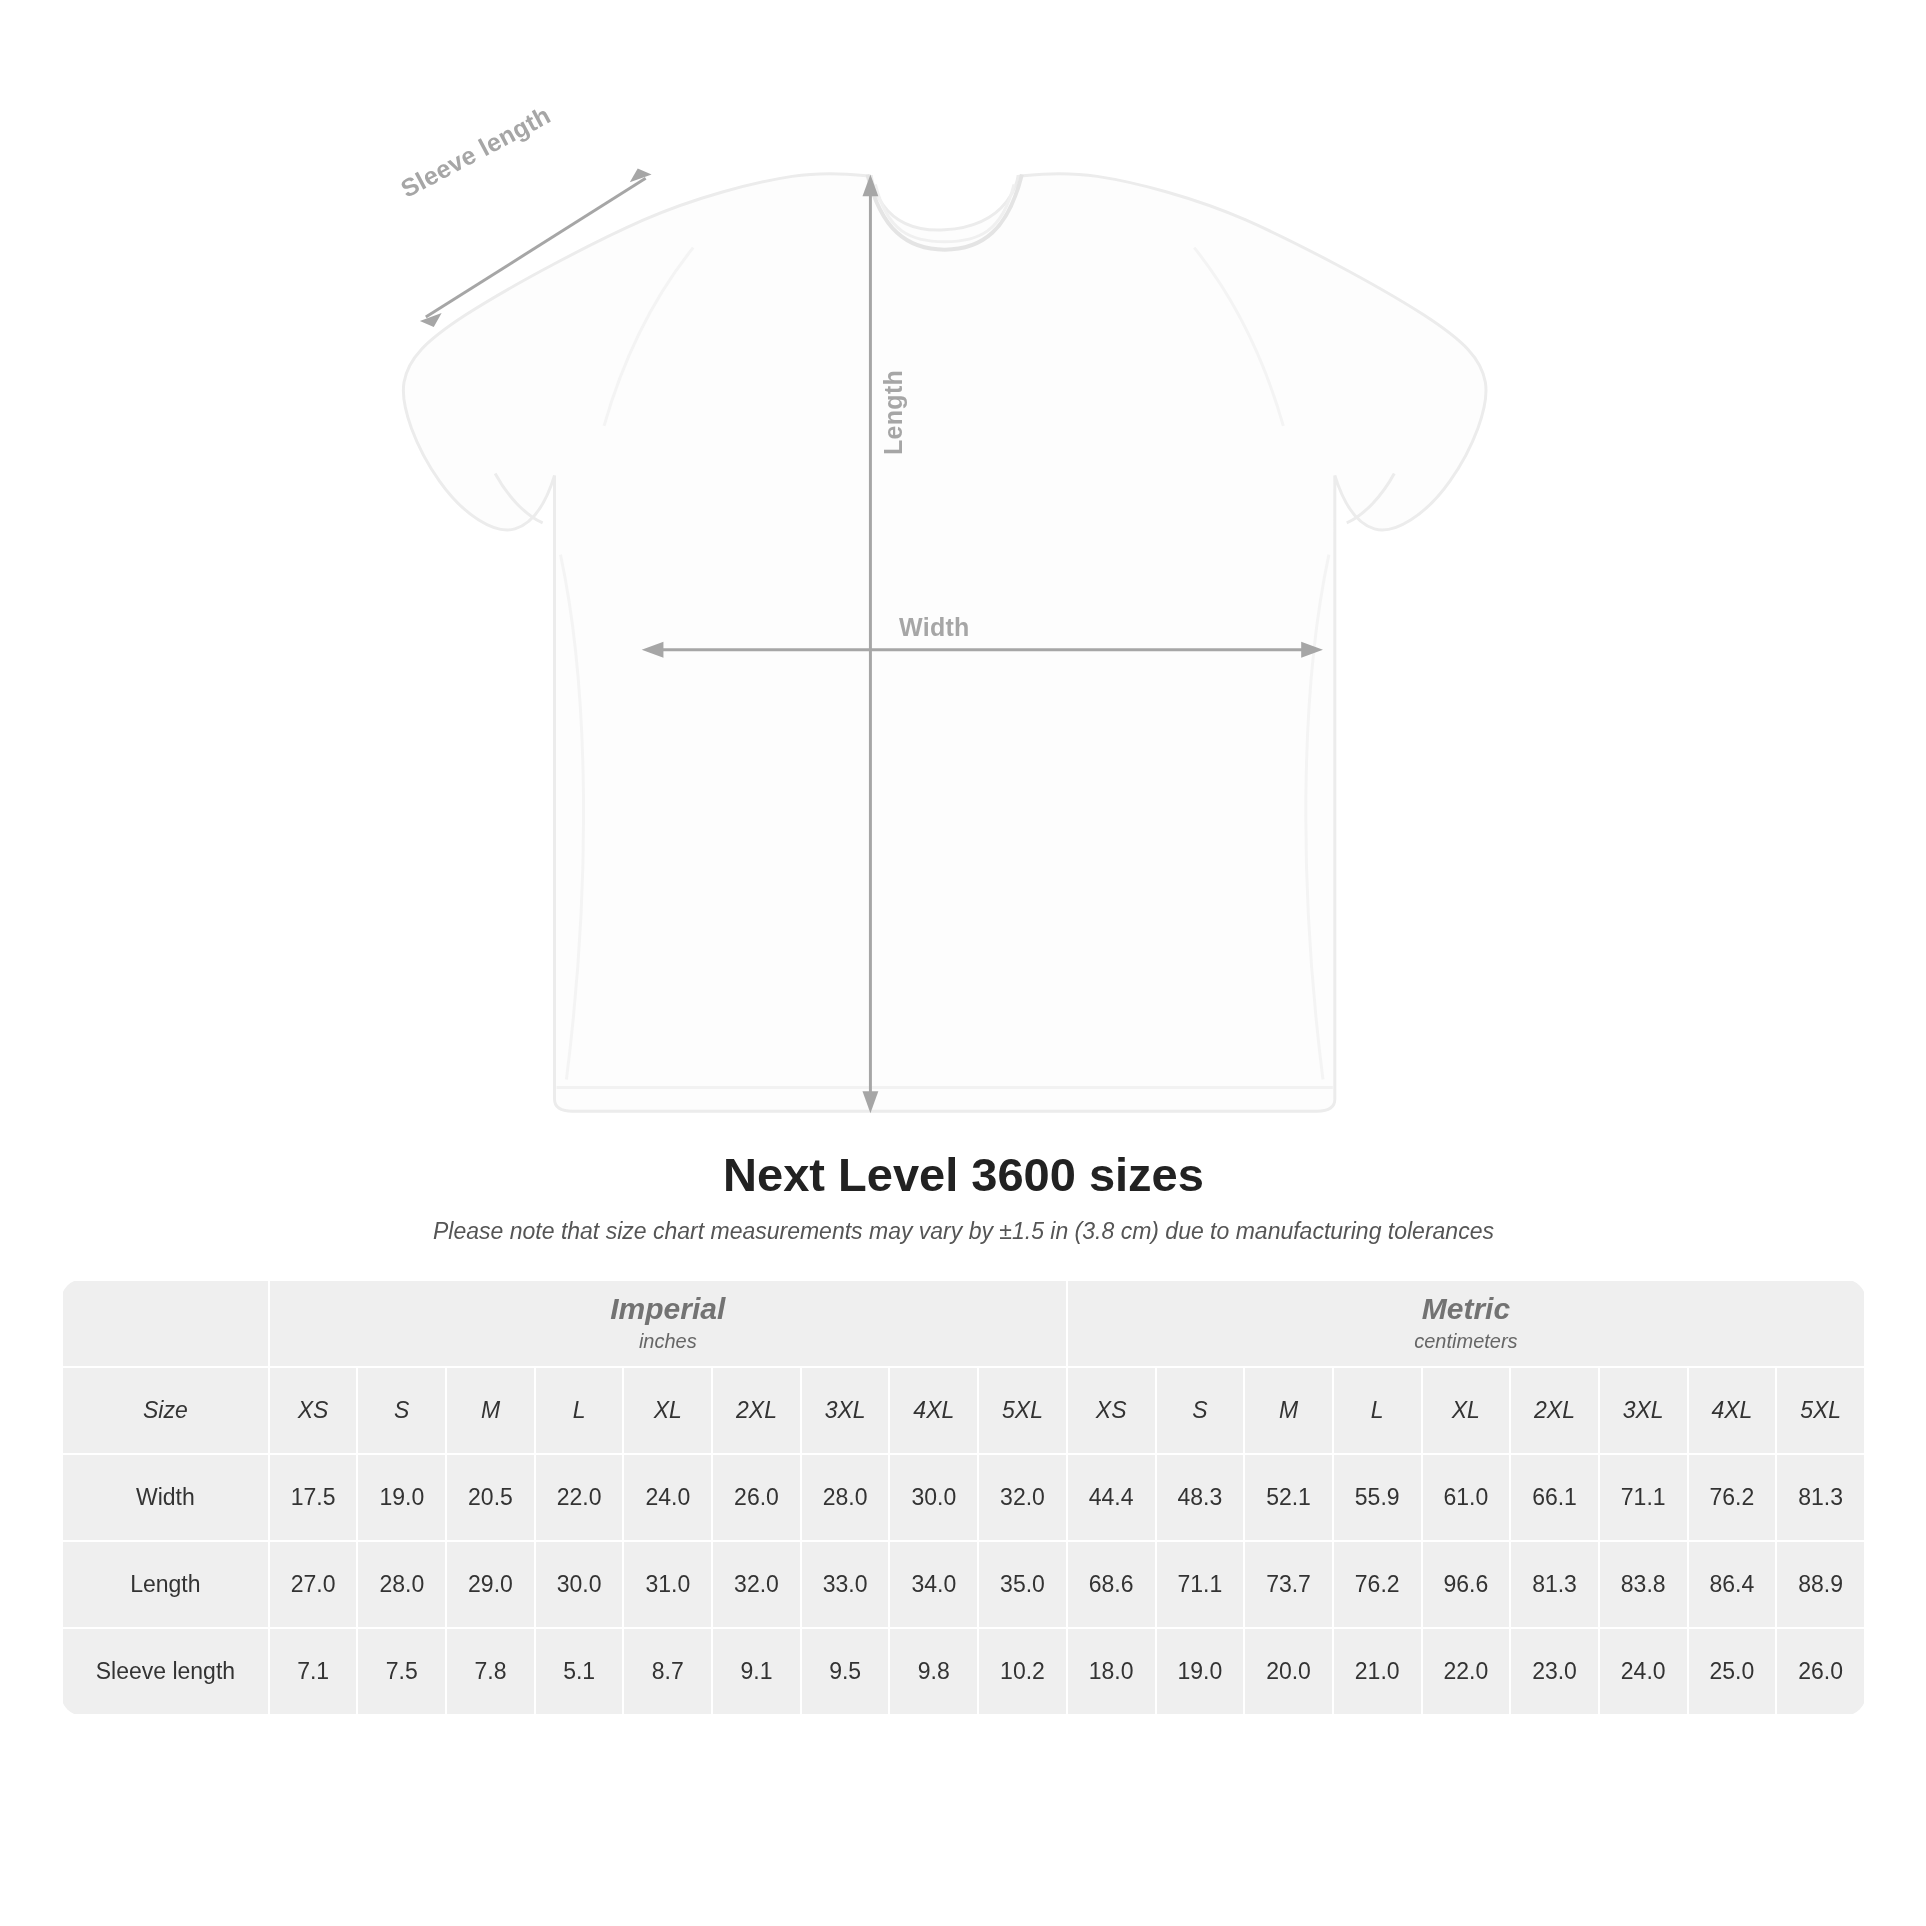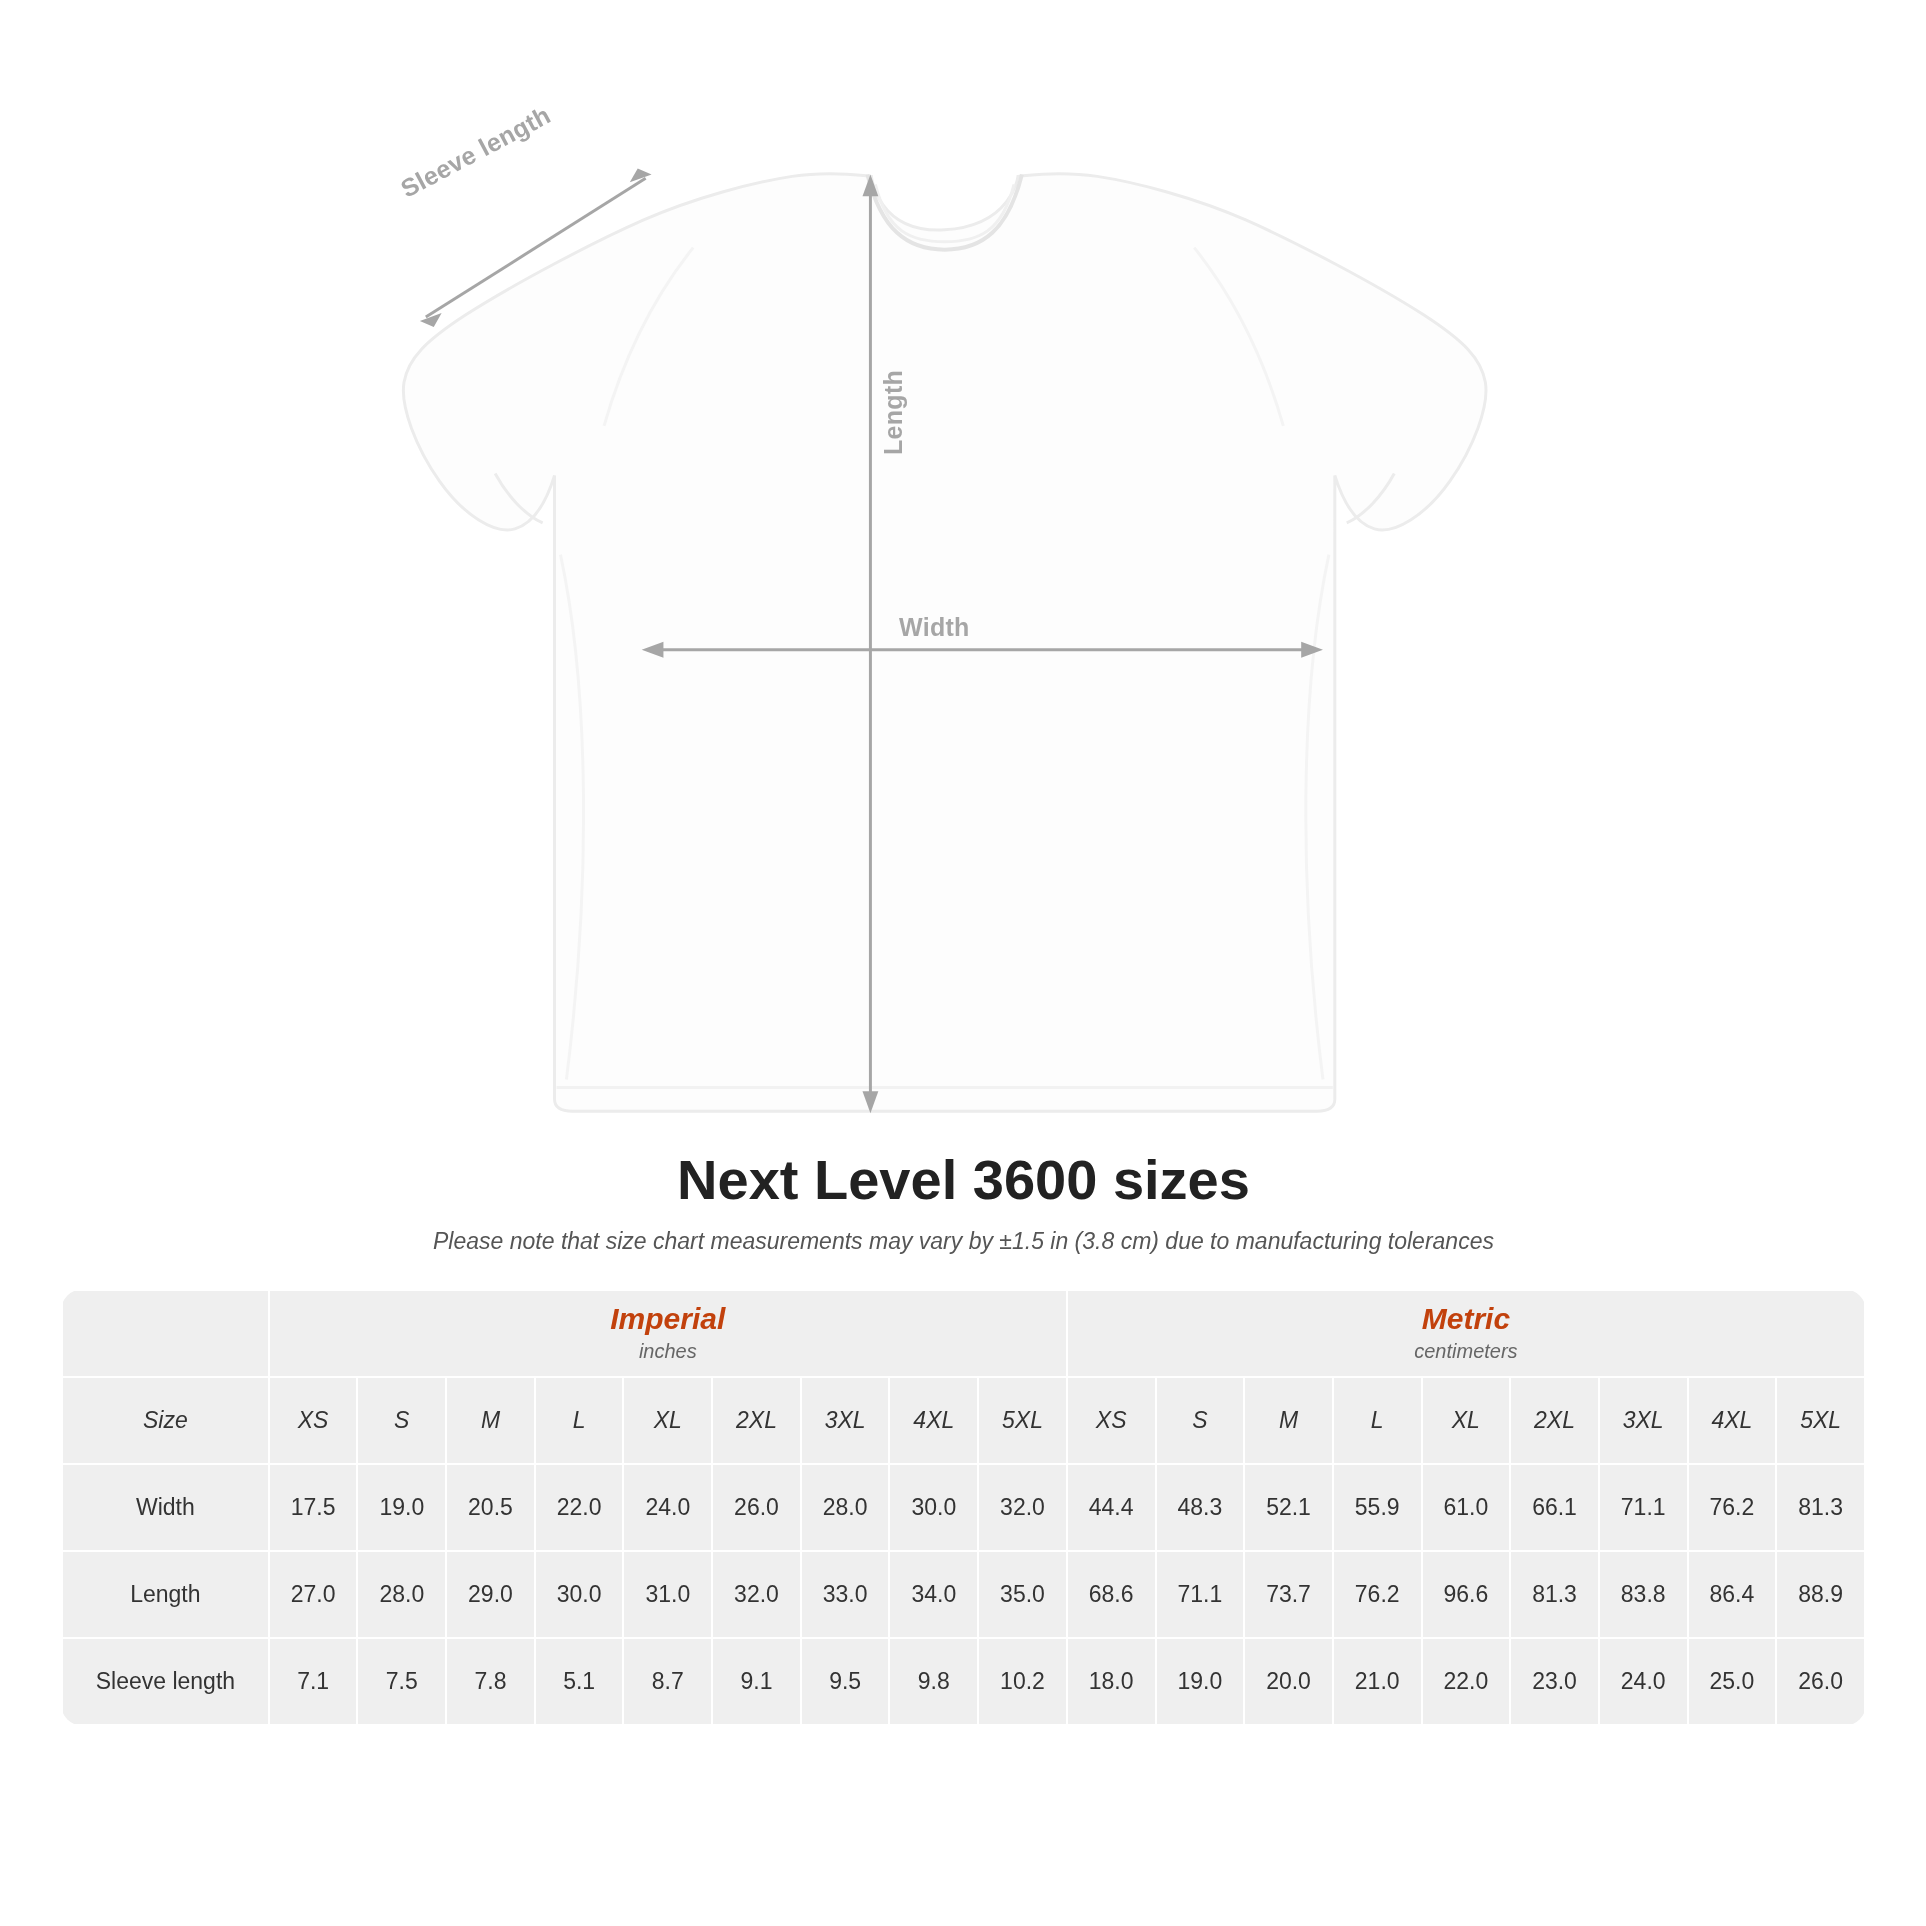--- a/index.html
+++ b/index.html
@@ -55,21 +55,21 @@
     left: 899px;
     top: 613px;
   }
 
   
   .title-block {
     text-align: center;
     margin-top: 8px;
   }
   .chart-title {
-    font-size: 56px;
+    font-size: 47px;
     font-weight: bold;
     color: #222222;
     margin: 0 0 16px 0;
   }
   .chart-note {
     font-size: 23px;
     font-style: italic;
     color: #555555;
     margin: 8px;
   }
@@ -98,21 +98,21 @@
     font-weight: normal;
   }
   .unit-head {
     height: 117px;
     background: #efefef;
   }
   .unit-sys {
     font-size: 30px;
     font-weight: bold;
     font-style: italic;
-    color: #c2410c;
+    color: #737373;
     display: block;
     line-height: 1.15;
   }
   .unit-unit {
     font-size: 20px;
     font-style: italic;
     color: #666666;
     display: block;
     line-height: 1.4;
   }

